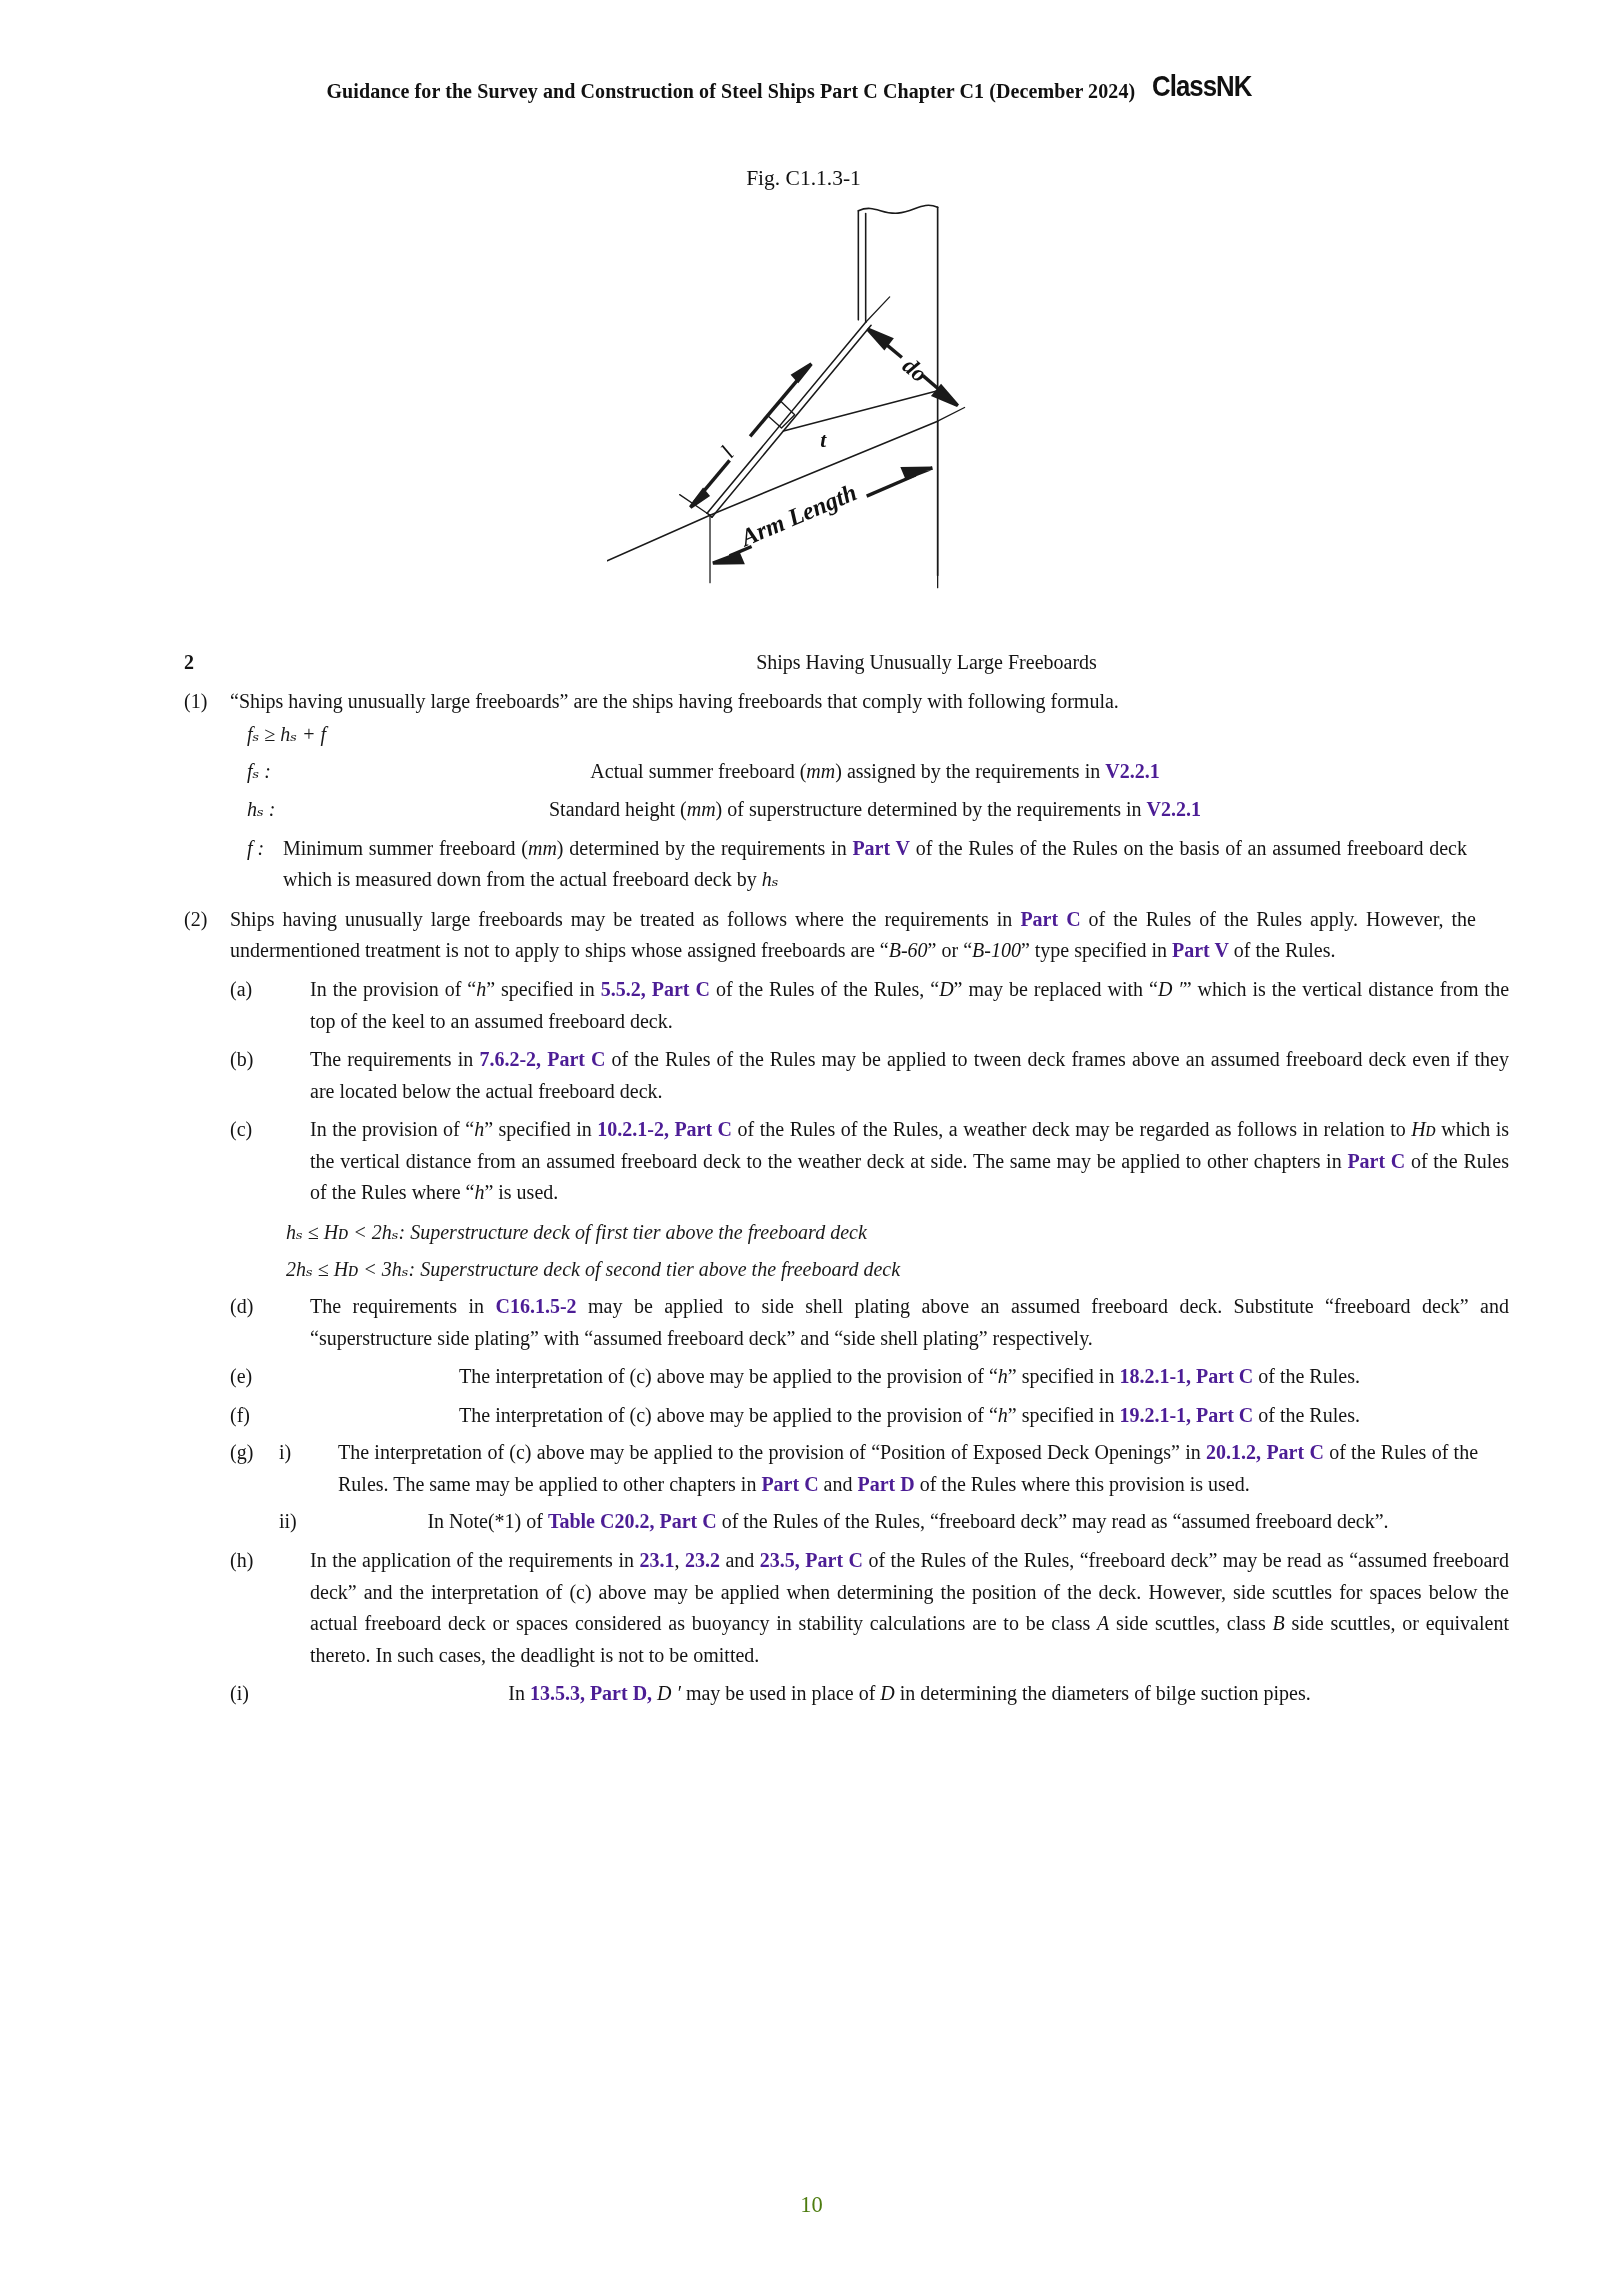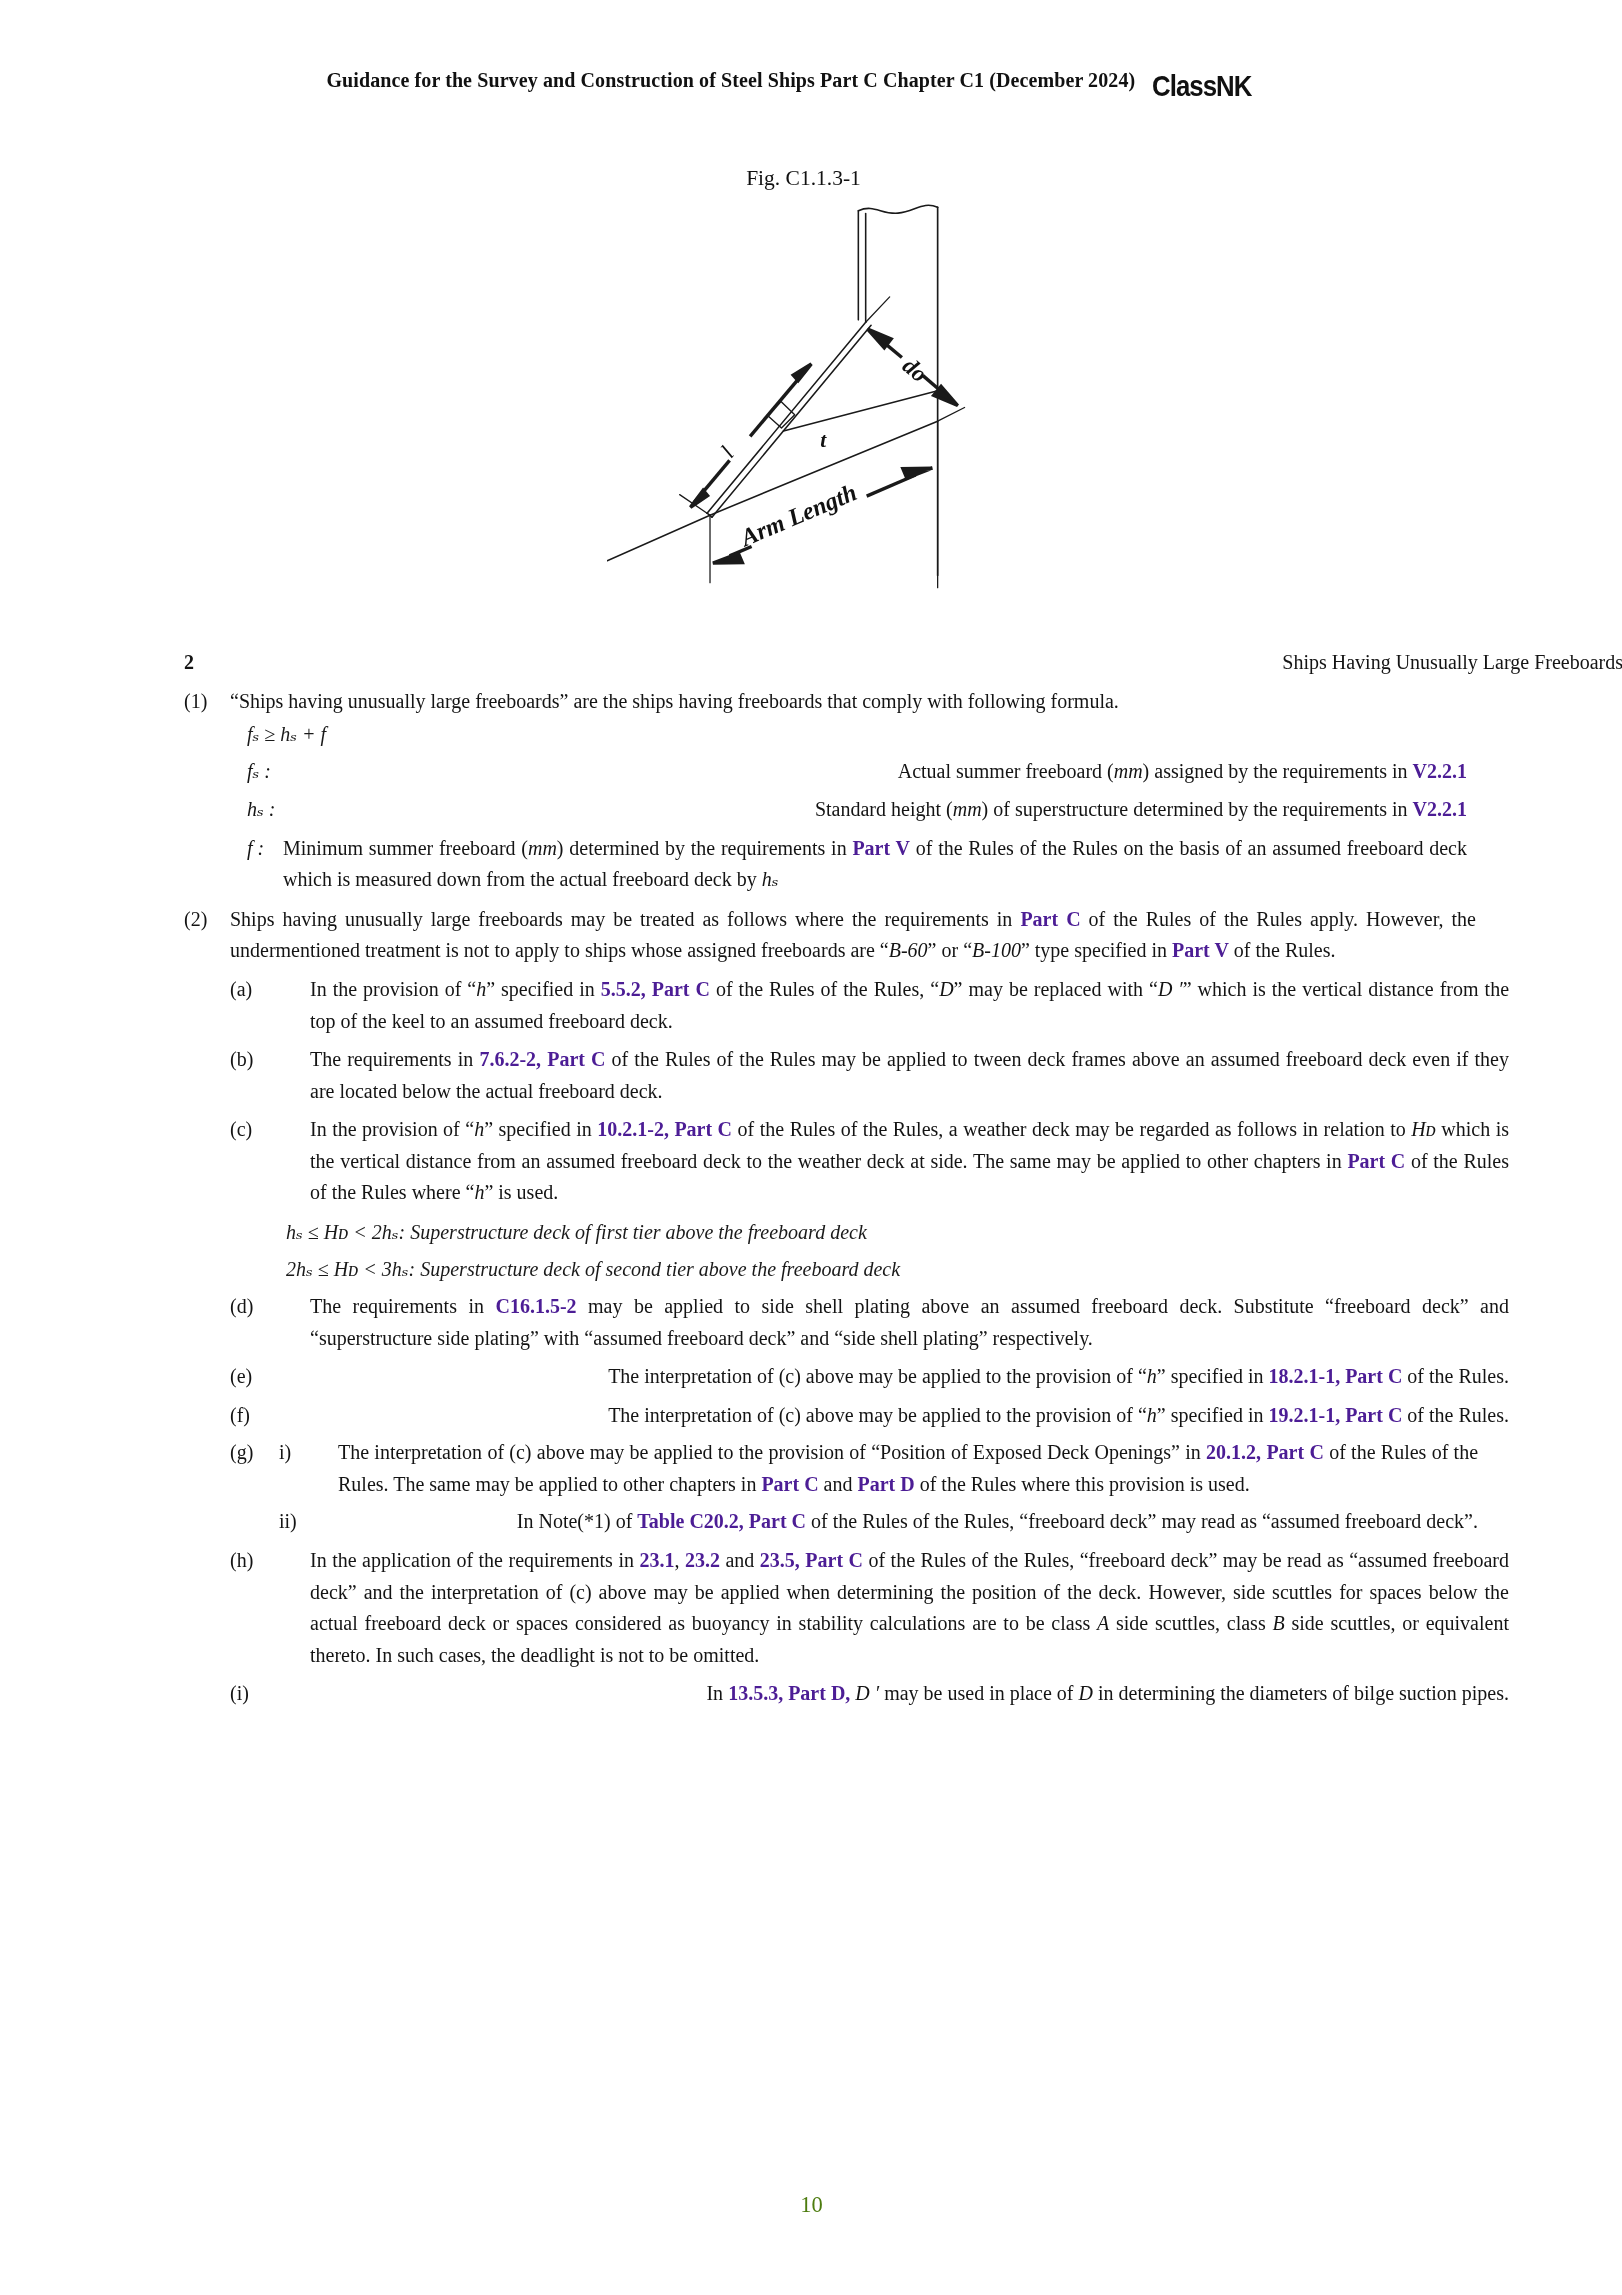--- a/index.html
+++ b/index.html
@@ -24,21 +24,21 @@
     padding: 0;
   }
 
   
   .header {
     position: absolute;
     top: 69px;
     left: 0;
     width: 1594px;
     display: flex;
-    align-items: flex-start;
+    align-items: flex-end;
     justify-content: center;
     gap: 16.6px;
   }
   .header-title {
     font-family: "Liberation Serif", "DejaVu Serif", serif;
     font-weight: bold;
     font-size: 20px;
     letter-spacing: 0.1px;
     color: #111;
     white-space: nowrap;
@@ -90,21 +90,21 @@
   .marker {
     flex: 0 0 auto;
     text-align: left;
     white-space: nowrap;
   }
   .txt {
     flex: 1 1 auto;
     text-align: justify;
     text-justify: inter-word;
   }
-  .txt.nojust { text-align: right; }
+  .txt.nojust { text-align: center; }
 
   
   .lvl-h   { margin-left: 184px; }            
   .lvl-h .marker { width: 46px; font-weight: bold; }
 
   .lvl-1   { margin-left: 184px; margin-top: 7.8px; }
   .lvl-1 .marker { width: 46px; }
   .lvl-1 .txt { width: 1246px; max-width: 1246px; }
 
   .lvl-def { margin-left: 247px; margin-top: 6.9px; }

